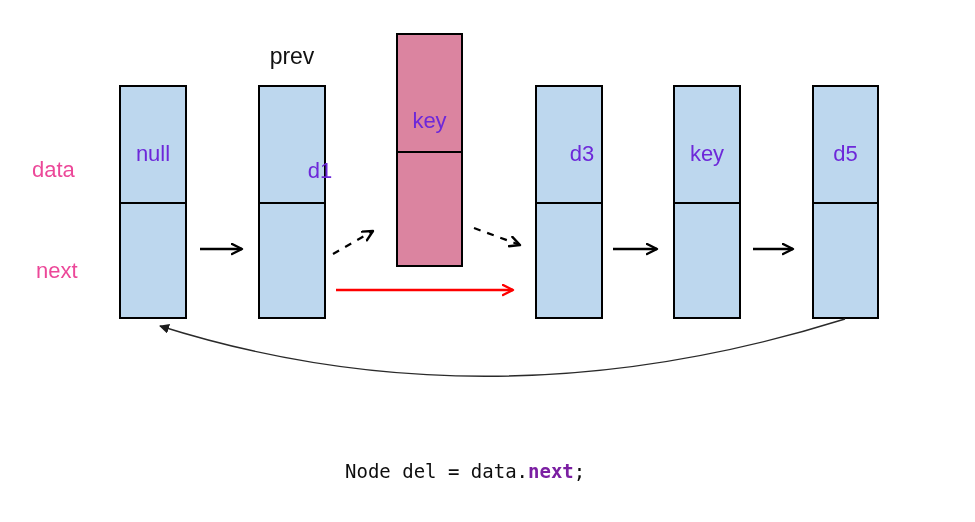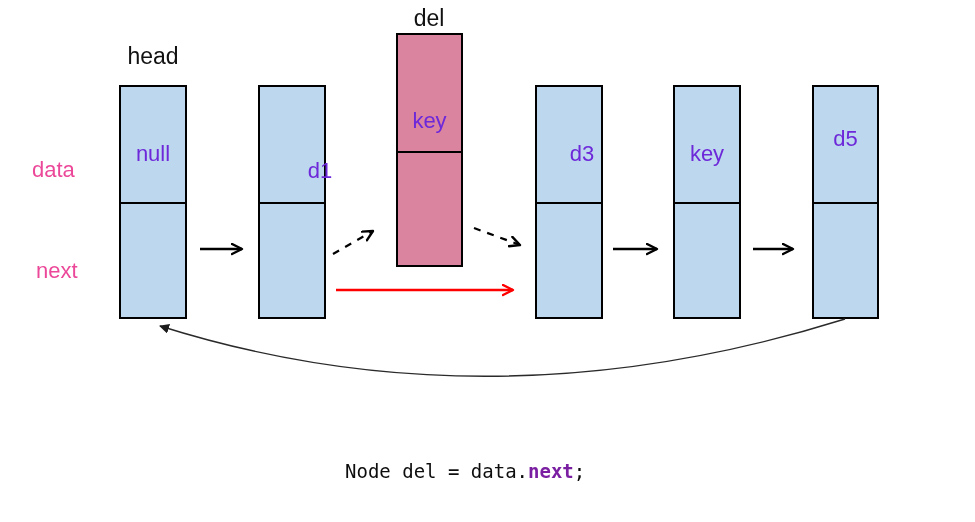--- a/index.html
+++ b/index.html
@@ -39,22 +39,21 @@
   #code .kw{color:#7b1fa2;font-weight:bold;}
 </style>
 </head>
 <body>
 
 <div id="stage">
 
   <div class="side-label" style="left:32px;top:157px;">data</div>
   <div class="side-label" style="left:36px;top:258px;">next</div>
 
-  <div class="ptr-label" style="left:93px;top:42px;">head</div>
-  <div class="ptr-label" style="left:369px;top:4px;">del</div>
+  <div class="ptr-label" style="left:232px;top:42px;">prev</div>
 
   <div class="node" style="left:119px;top:85px;">
     <div class="divider" style="top:115px;"></div>
   </div>
   <div class="node" style="left:258px;top:85px;">
     <div class="divider" style="top:115px;"></div>
   </div>
   <div class="node delete" style="left:396px;top:33px;width:67px;">
     <div class="divider" style="top:116px;"></div>
   </div>
@@ -66,21 +65,21 @@
   </div>
   <div class="node" style="left:812px;top:85px;width:67px;">
     <div class="divider" style="top:115px;"></div>
   </div>
 
   <div class="value-label" style="left:119px;top:141px;">null</div>
   <div class="value-label" style="left:258px;top:158px;margin-left:28px;">d1</div>
   <div class="value-label" style="left:396px;top:108px;width:67px;">key</div>
   <div class="value-label" style="left:548px;top:141px;">d3</div>
   <div class="value-label" style="left:673px;top:141px;">key</div>
-  <div class="value-label" style="left:812px;top:126px;width:67px;">d5</div>
+  <div class="value-label" style="left:812px;top:141px;width:67px;">d5</div>
 
   <svg id="arrows" width="975" height="522" viewBox="0 0 975 522">
     <defs>
       <marker id="vArrow" markerUnits="userSpaceOnUse" markerWidth="16" markerHeight="16" refX="11" refY="6" orient="auto">
         <path d="M1,1 L11,6 L1,11" fill="none" stroke="#000000" stroke-width="2.4" stroke-linecap="round" stroke-linejoin="round"></path>
       </marker>
       <marker id="vArrowRed" markerUnits="userSpaceOnUse" markerWidth="16" markerHeight="16" refX="11" refY="6" orient="auto">
         <path d="M1,1 L11,6 L1,11" fill="none" stroke="#fe0000" stroke-width="2.4" stroke-linecap="round" stroke-linejoin="round"></path>
       </marker>
       <marker id="triArrow" markerUnits="userSpaceOnUse" markerWidth="12" markerHeight="12" refX="9" refY="5" orient="auto">

